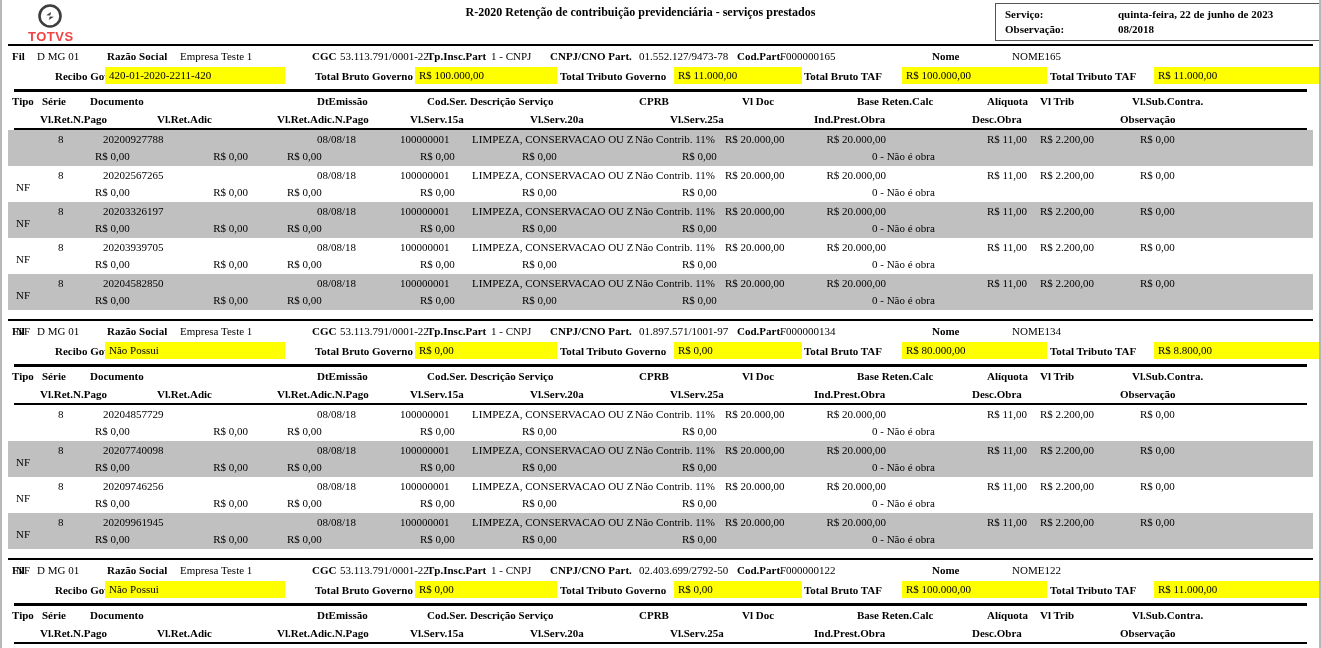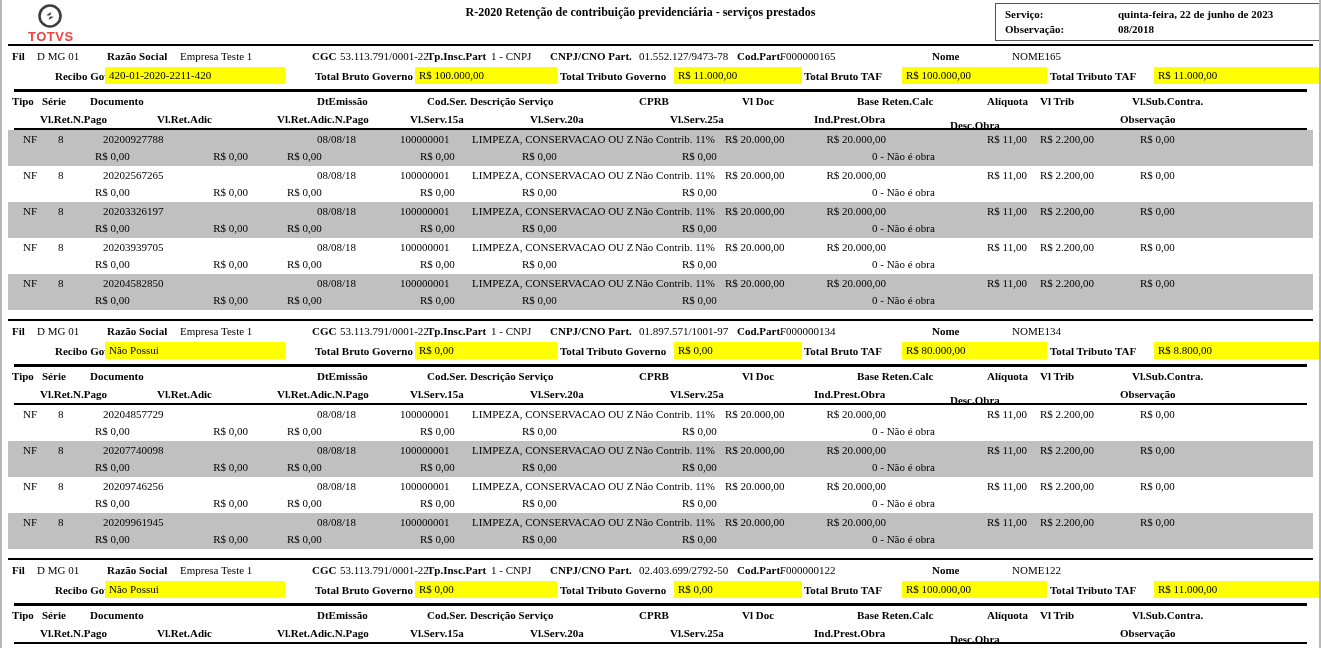--- a/index.html
+++ b/index.html
@@ -56,28 +56,28 @@
   .tbt-l{left:796px;}
   .y4{left:894px;width:145px;}
   .ttt-l{left:1042px;}
   .y5{left:1146px;width:165px;}
   
   .head-line{height:18px;line-height:18px;font-weight:bold;}
   .h1-0{left:4px;} .h1-1{left:34px;} .h1-2{left:82px;} .h1-3{left:309px;}
   .h1-4{left:392px;margin-left:27px;} .h1-5{left:462px;} .h1-6{left:631px;} .h1-7{left:734px;}
   .h1-8{left:849px;} .h1-9{left:979px;} .h1-10{left:1032px;} .h1-11{left:1124px;}
   .h2-0{left:32px;} .h2-1{left:149px;} .h2-2{left:269px;} .h2-3{left:402px;}
-  .h2-4{left:522px;} .h2-5{left:662px;} .h2-6{left:806px;} .h2-7{left:942px;margin-top:6px;}
+  .h2-4{left:522px;} .h2-5{left:662px;} .h2-6{left:806px;} .h2-7{left:964px;}
   .h2-8{left:1112px;}
   
   .data-row{height:36px;}
   .data-row.shaded{background:#c0c0c0;}
   .row-l1{height:18px;line-height:19px;}
   .row-l2{height:18px;line-height:17px;}
-  .r1-tipo{left:15px;} .r1-serie{left:50px;} .r1-doc{left:95px;font-family:Liberation Serif, serif;} .r1-dt{left:309px;}
+  .r1-tipo{left:8px;margin-top:48px;} .r1-serie{left:50px;} .r1-doc{left:95px;font-family:Liberation Serif, serif;} .r1-dt{left:309px;}
   .r1-cod{left:392px;} .r1-desc{left:464px;} .r1-cprb{left:627px;}
   .r1-vldoc{left:717px;} .r1-base{left:764px;width:114px;text-align:right;}
   .r1-aliq{left:979px;} .r1-vltrib{left:1032px;text-align:right;} .r1-vlsub{left:1132px;}
   .r2-0{left:87px;} .r2-1{left:154px;width:86px;text-align:right;} .r2-2{left:279px;}
   .r2-3{left:412px;} .r2-4{left:514px;} .r2-5{left:674px;} .r2-6{left:864px;}
   .r2-7{left:912px;} .r2-8{left:1112px;}
 </style>
 </head>
 <body>
 

